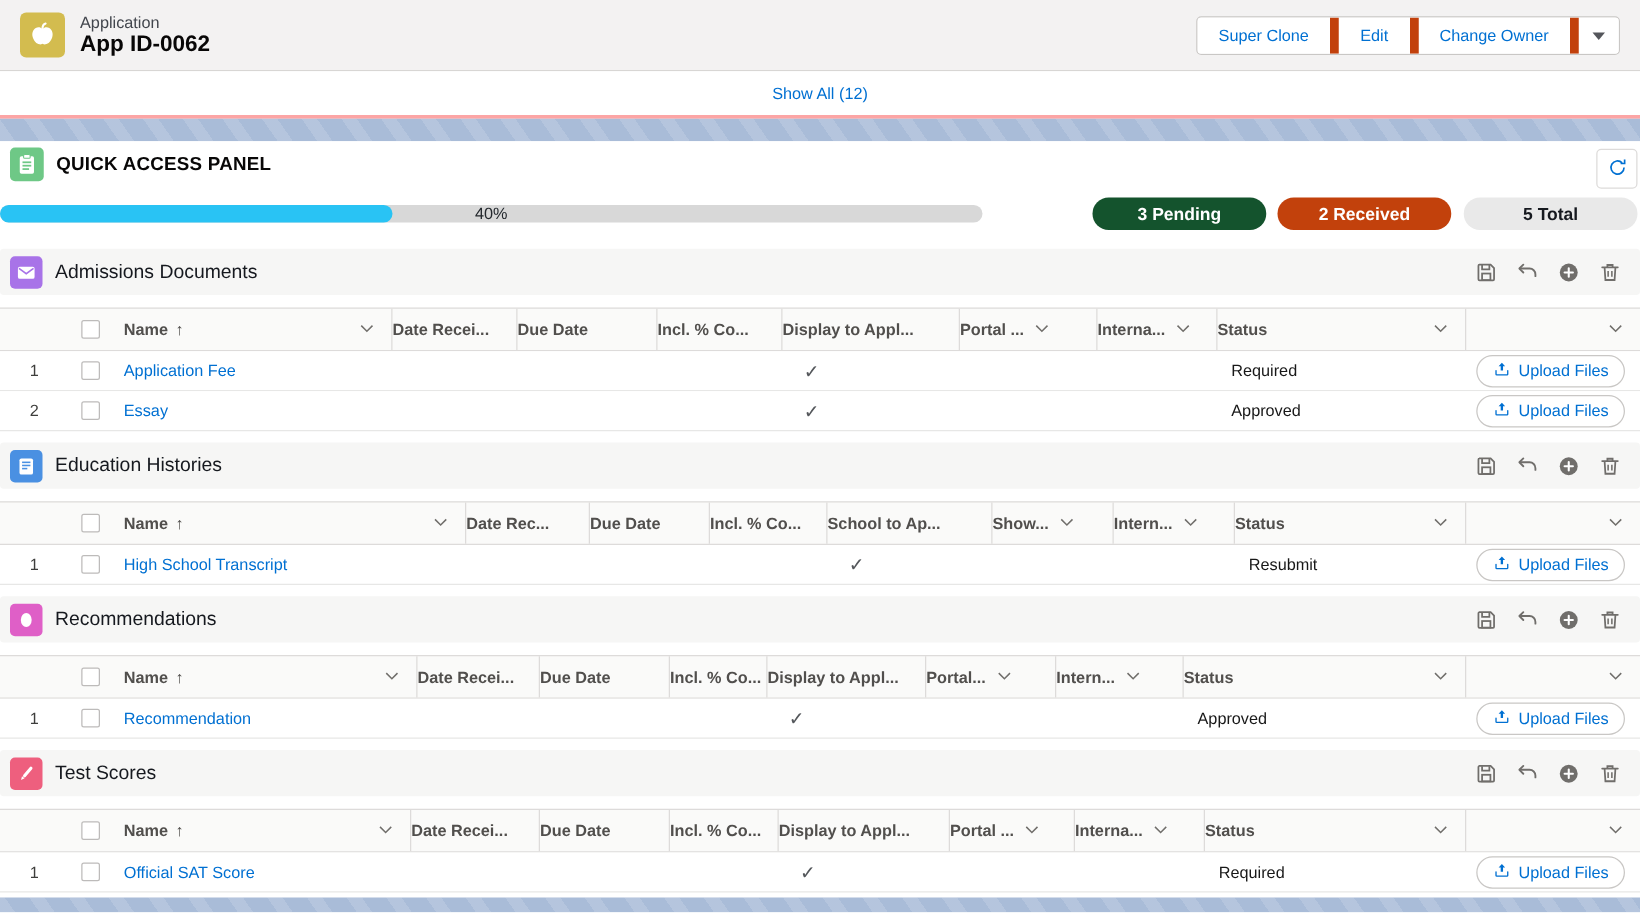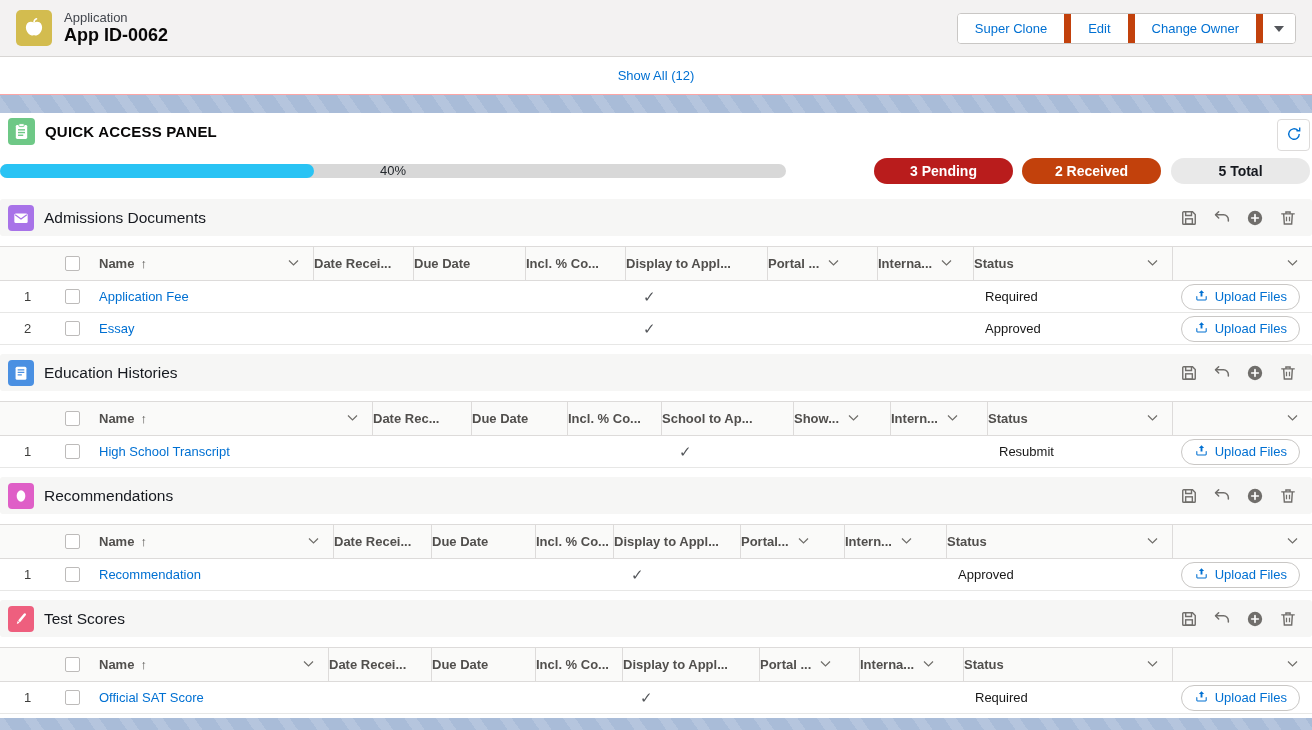--- a/index.html
+++ b/index.html
@@ -19,21 +19,21 @@
   .btn-group { margin-left:auto; display:inline-flex; height:31px; background:#fff;
     border:1px solid #c9c7c5; border-radius:4px; overflow:hidden; }
   .hbtn { display:flex; align-items:center; padding:0 17px; font-size:13px; color:#0070d2;
     background:#fff; border:none; border-left:7px solid #c2410c; cursor:pointer;
     font-family:inherit; }
   .hbtn:first-child { border-left:none; }
   .hbtn.arrow { padding:0 10px; }
 
   
   .show-all-band { height:38px; background:#fff; display:flex; align-items:center;
-    justify-content:center; border-bottom:1px solid #fca5a5; box-shadow:0 1px 2px rgba(0,0,0,.05); }
+    justify-content:center; border-bottom:3px solid #fca5a5; box-shadow:0 1px 2px rgba(0,0,0,.05); }
   .show-all-link { font-size:13px; color:#0070d2; text-decoration:none; cursor:pointer; }
 
   
   .strip { height:18px; background:#a9bcd8;
     background-image:repeating-linear-gradient(55deg, rgba(255,255,255,.14) 0 10px, rgba(255,255,255,0) 10px 26px); }
   .strip-bottom { position:absolute; left:0; bottom:0; width:1312px; height:12px; background:#a9bcd8;
     background-image:repeating-linear-gradient(55deg, rgba(255,255,255,.14) 0 10px, rgba(255,255,255,0) 10px 26px); }
 
   
   .panel { position:relative; background:#fff; }
@@ -154,21 +154,21 @@
             <path d="M19 12a7 7 0 1 1-2.05-4.95" fill="none" stroke="#0070d2" stroke-width="1.8"></path>
             <path d="M19.6 3.4v4.3h-4.3" fill="none" stroke="#0070d2" stroke-width="1.8"></path>
           </svg></span>
     </button>
 
     <div class="progress-row">
       <div class="track">
         <div class="fill" id="progress-fill" style="width: 40%; background: rgb(41, 195, 244);"></div>
       </div>
       <div class="pct">40%</div>
-      <div class="badge b0" id="badge-0" style="background: #b91c1c; color: rgb(255, 255, 255);">3 Pending</div>
+      <div class="badge b0" id="badge-0" style="background: #14532d; color: rgb(255, 255, 255);">3 Pending</div>
       <div class="badge b1" id="badge-1" style="background: #c2410c; color: rgb(255, 255, 255);">2 Received</div>
       <div class="badge b2" id="badge-2" style="background: rgb(233, 233, 233); color: rgb(22, 25, 31);">5 Total</div>
     </div>
 
     <div id="sections">
   <section class="panel-section">
     <div class="sec-bar">
       <span class="sec-icon" style="background: rgb(168, 115, 232);">
               <svg viewBox="0 0 24 24">
                 <rect x="4" y="6.5" width="16" height="11.5" rx="1.8" fill="#fff"></rect>

